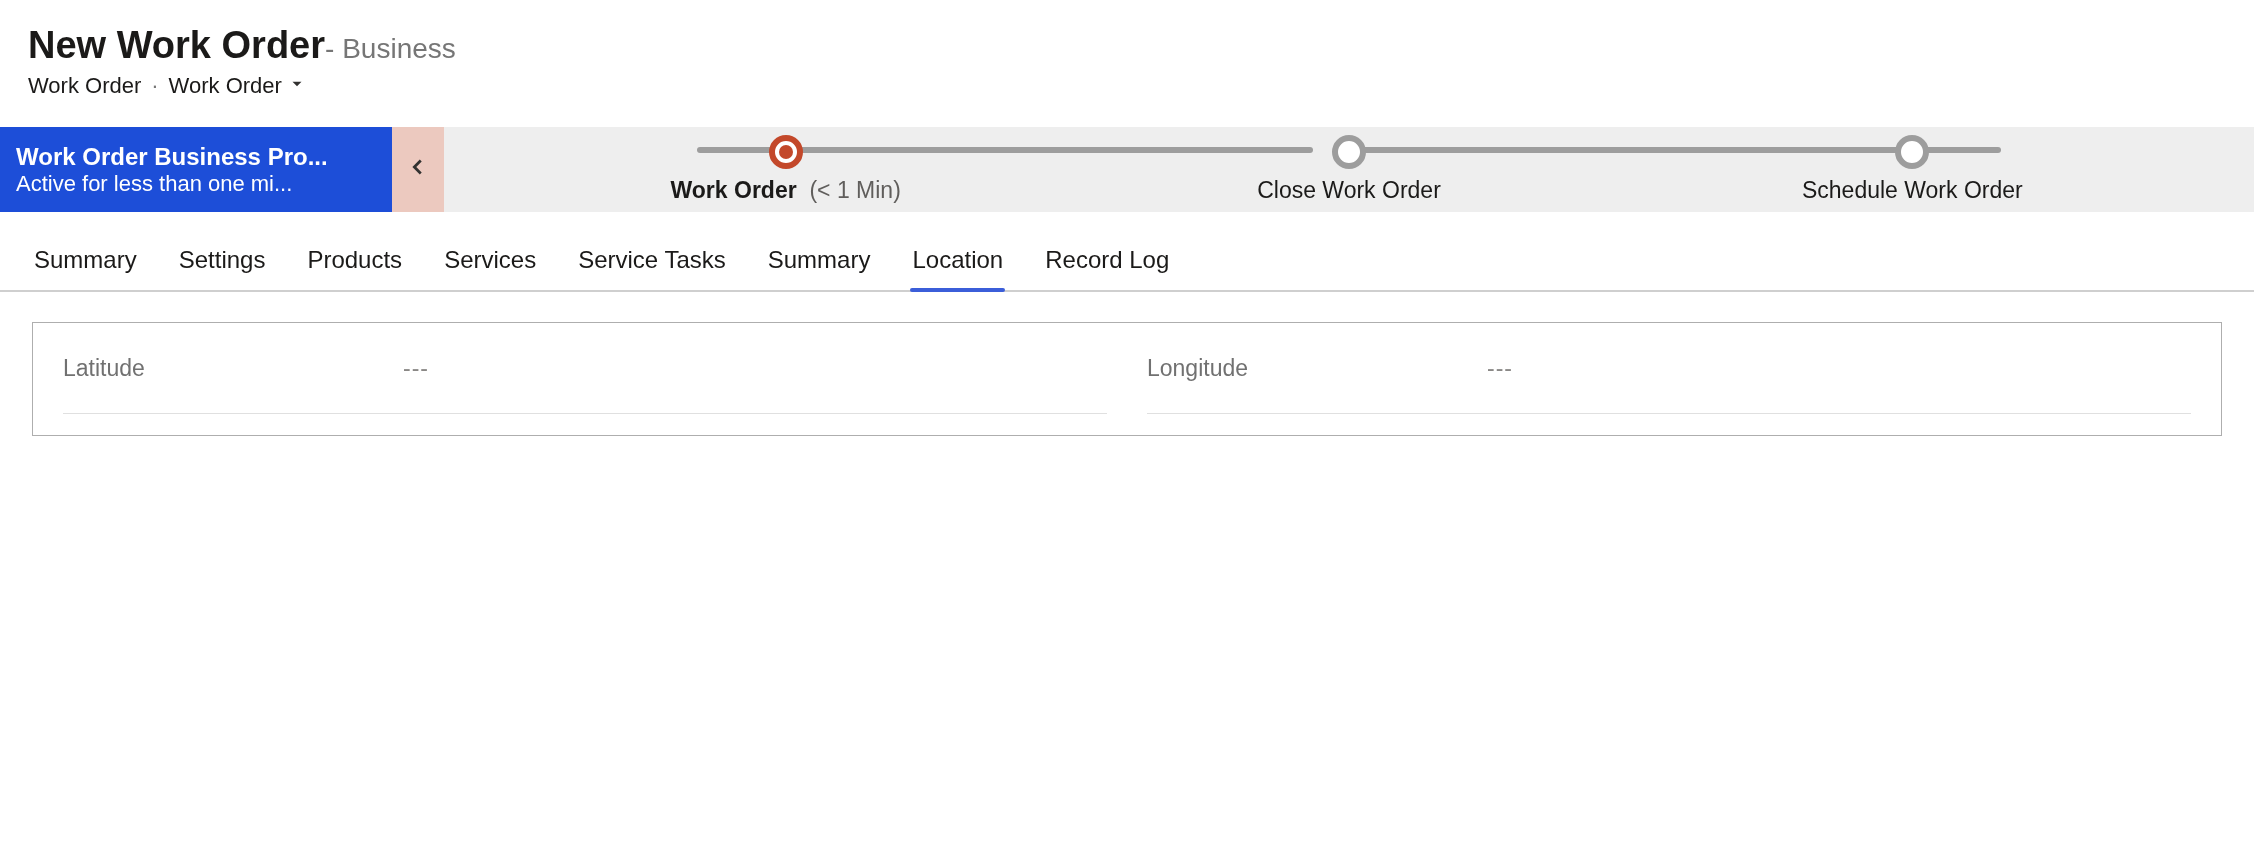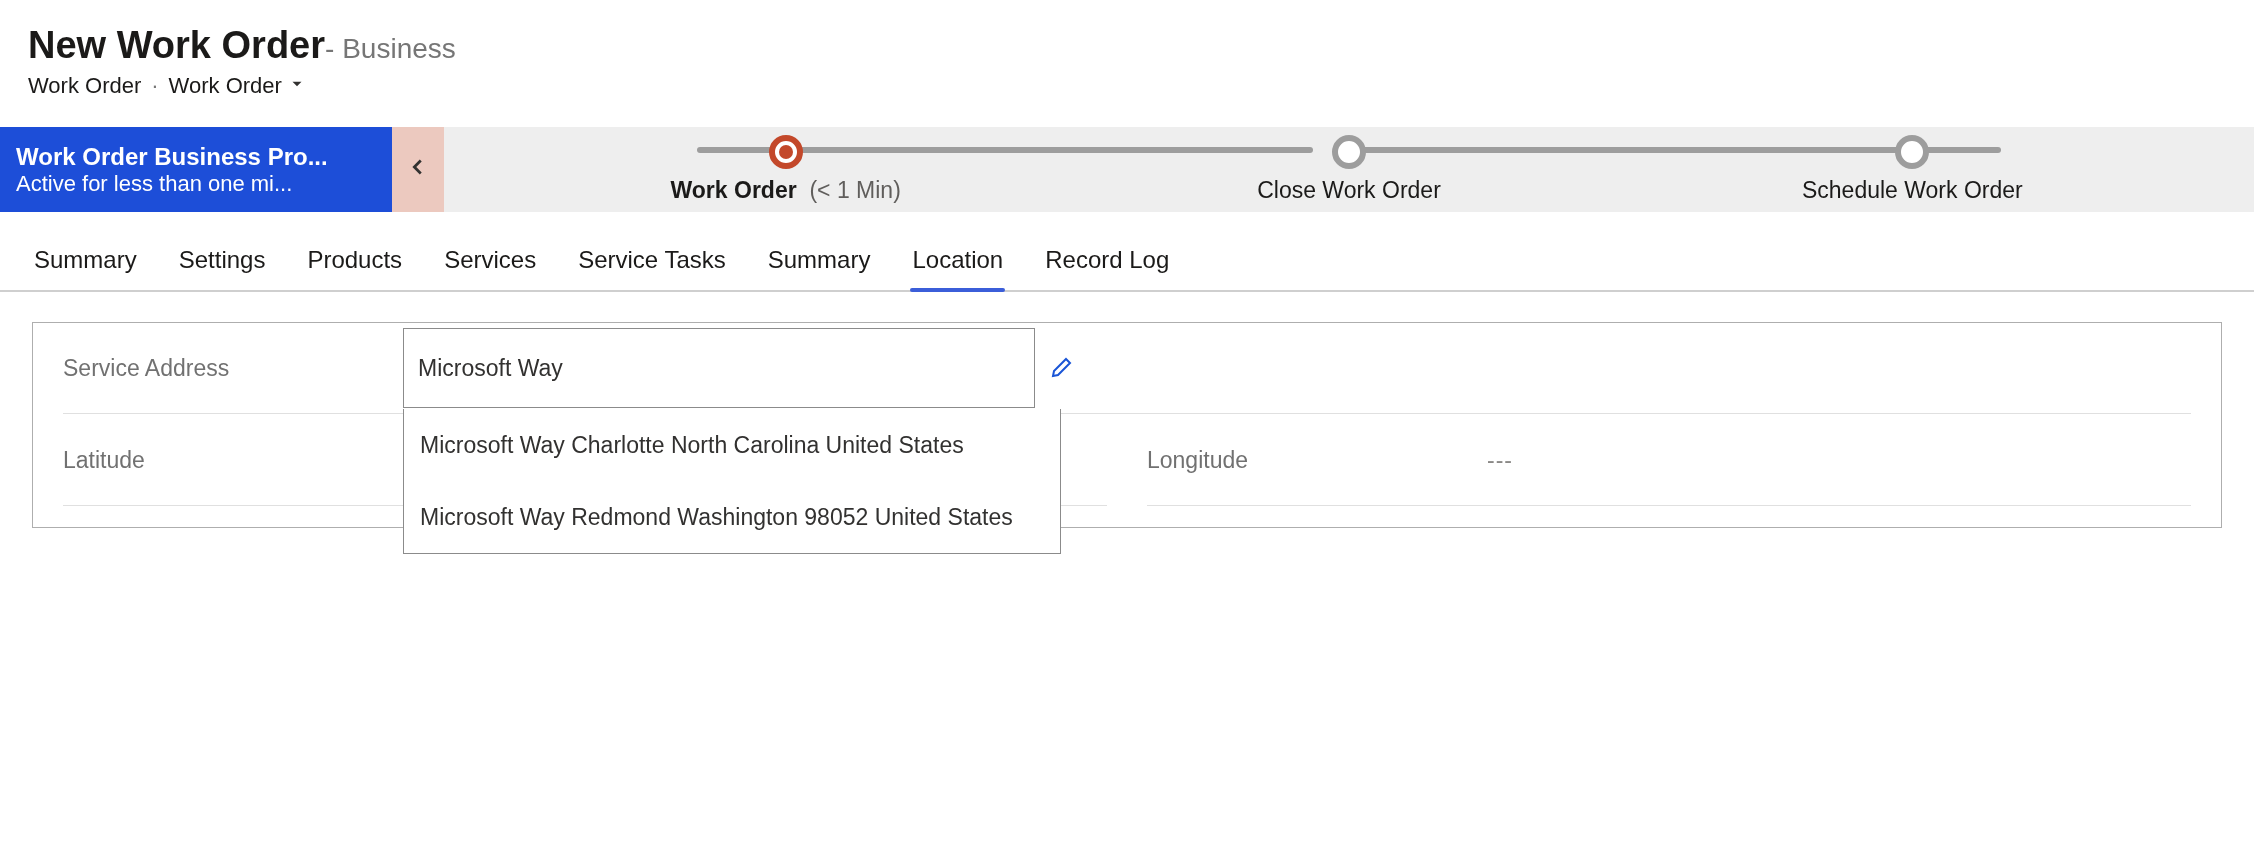--- a/index.html
+++ b/index.html
@@ -125,38 +125,20 @@
   <div class="tab">Products</div>
   <div class="tab">Services</div>
   <div class="tab">Service Tasks</div>
   <div class="tab">Summary</div>
   <div class="tab active">Location</div>
   <div class="tab">Record Log</div>
 </div>
 
 <div class="sheet">
 
-  <div class="frow">
-    <div class="fcell" style="border-bottom:1px solid #e0e0e0;">
-      <div class="lbl">Service Address</div>
-      <div class="valbox">
-        <input type="text" value="Microsoft Way" style="">
-        <span class="edit-ico">
-          <svg viewBox="0 0 24 24" fill="none" stroke="#1a55d6" stroke-width="2">
-            <path d="M17 3l4 4L9 19l-5 1 1-5L17 3z"></path>
-          </svg>
-        </span>
-      </div>
-    </div>
-
-    <div class="dropdown">
-      <div class="dd-item">Microsoft Way Charlotte North Carolina United States</div>
-      <div class="dd-item">Microsoft Way Redmond Washington 98052 United States</div>
-    </div>
-  </div>
 
   <div class="frow double">
     <div class="fcell">
       <div class="lbl">Latitude</div>
       <div class="valbox">
         <span class="valtext empty">---</span>
       </div>
     </div>
     <div class="fcell">
       <div class="lbl">Longitude</div>

